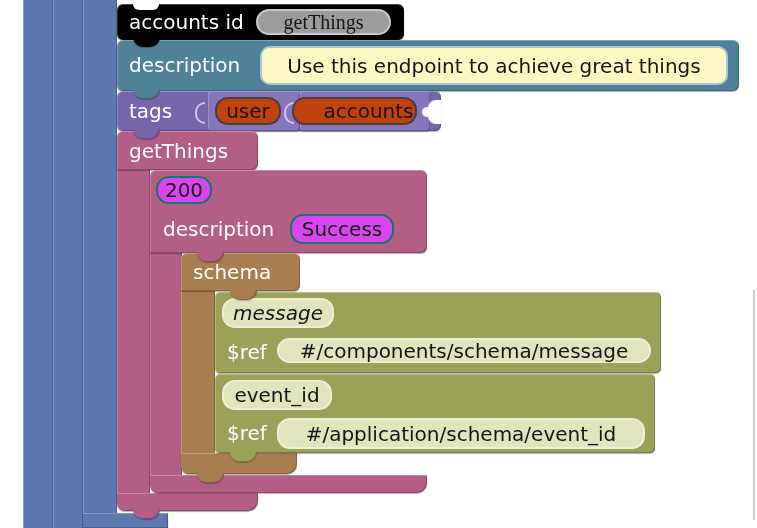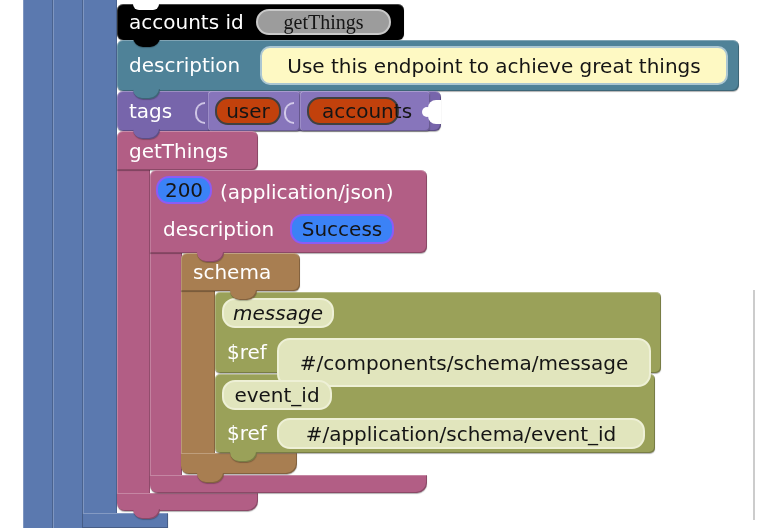--- a/index.html
+++ b/index.html
@@ -43,21 +43,21 @@
   .c-black{background:#000000;}
   .c-teal{background:#4f8298;}
   .c-purple{background:#7765ab;}
   .c-purple2{background:#8775bb;}
   .c-pink{background:#b25e85;}
   .c-brown{background:#a87e51;}
   .c-olive{background:#9aa159;}
   .f-gray{background:#9c9c9c;border:2px solid #c9c9c9;}
   .f-teal{background:#fef9c3;border:2px solid #aac6d2;}
   .f-purple{background:#c2410c;border:2px solid #404040;}
-  .f-pink{background:#3b82f6;border:2px solid #8b5cf6;}
+  .f-pink{background:#d946ef;border:2px solid #0f766e;}
   .f-olive{background:#e1e5bd;border:2px solid #eef0d6;}
   .connector{
     position:absolute;width:8px;height:18px;border:2px solid rgba(235,230,248,.75);
     border-right:none;border-radius:10px 0 0 10px;z-index:5;
   }
   #value-socket{position:absolute;z-index:5;}
   #scroll-line{position:absolute;left:753px;top:290px;width:2px;height:230px;background:#cccccc;z-index:1;}
 </style>
 </head>
 <body>
@@ -81,54 +81,53 @@
 <div class="tab c-teal" style="left:133px;top:89px;"></div>
 
 <div class="block c-purple" style="left:117px;top:91px;width:324px;height:40px;">
   <div class="lbl" style="left:12px;top:6px;">tags</div>
 </div>
 <div class="block c-purple2" style="left:208px;top:91px;width:92px;height:40px;border-radius:4px;"></div>
 <div class="block c-purple2" style="left:300px;top:91px;width:130px;height:40px;border-radius:4px;"></div>
 <div class="connector" style="left:195px;top:102px;"></div>
 <div class="connector" style="left:284px;top:102px;"></div>
 <div class="field f-purple" style="left:215px;top:97px;width:66px;height:28px;">user</div>
-<div class="field f-purple" style="left:307px;top:97px;width:92px;height:28px;padding-left:28px;">accounts</div>
+<div class="field f-purple" style="left:292px;top:97px;width:125px;height:28px;padding-left:28px;">accounts</div>
 <div id="value-socket" style="left:428px;top:100px;width:13px;height:24px;background:#fff;border-radius:8px 0 0 8px;"></div>
 <div style="position:absolute;left:422px;top:107px;width:10px;height:10px;background:#fff;border-radius:50%;z-index:5;"></div>
 <div class="tab c-purple" style="left:133px;top:129px;"></div>
 
 <div class="block c-pink hdr" style="left:117px;top:131px;width:141px;height:39px;">
   <div class="lbl" style="left:12px;top:6px;">getThings</div>
 </div>
 <div class="spine c-pink" style="left:117px;top:168px;width:33px;height:327px;"></div>
 <div class="bar c-pink" style="left:117px;top:493px;width:141px;height:18px;"></div>
 <div class="tab c-pink" style="left:133px;top:509px;"></div>
 
 <div class="block c-pink hdr" style="left:150px;top:170px;width:277px;height:83px;">
-  <div class="lbl" style="left:70px;top:8px;">(application/json)</div>
   <div class="lbl" style="left:13px;top:45px;">description</div>
 </div>
 <div class="field f-pink" style="left:156px;top:176px;width:56px;height:28px;">200</div>
 <div class="field f-pink" style="left:290px;top:214px;width:104px;height:30px;">Success</div>
 <div class="spine c-pink" style="left:150px;top:251px;width:32px;height:226px;"></div>
 <div class="bar c-pink" style="left:150px;top:475px;width:277px;height:18px;"></div>
 
 <div class="block c-brown hdr" style="left:181px;top:253px;width:119px;height:38px;">
   <div class="lbl" style="left:12px;top:5px;">schema</div>
 </div>
 <div class="tab c-pink" style="left:197px;top:252px;"></div>
 <div class="spine c-brown" style="left:181px;top:289px;width:34px;height:166px;"></div>
 <div class="bar c-brown" style="left:181px;top:453px;width:116px;height:21px;"></div>
 
 <div class="block c-olive" style="left:215px;top:292px;width:446px;height:81px;border-radius:5px;">
   <div class="lbl" style="left:12px;top:46px;">$ref</div>
 </div>
 <div class="tab c-brown" style="left:230px;top:290px;"></div>
 <div class="field f-olive" style="left:222px;top:298px;width:112px;height:30px;font-style:italic;">message</div>
-<div class="field f-olive" style="left:277px;top:338px;width:374px;height:49px;">#/components/schema/message</div>
+<div class="field f-olive" style="left:277px;top:338px;width:374px;height:25px;">#/components/schema/message</div>
 
 <div class="block c-olive" style="left:215px;top:374px;width:440px;height:79px;border-radius:5px;">
   <div class="lbl" style="left:12px;top:45px;">$ref</div>
 </div>
 <div class="field f-olive" style="left:222px;top:380px;width:110px;height:30px;">event_id</div>
 <div class="field f-olive" style="left:277px;top:418px;width:368px;height:31px;">#/application/schema/event_id</div>
 <div class="tab c-olive" style="left:230px;top:452px;"></div>
 
 <div class="tab c-brown" style="left:197px;top:473px;z-index:7;"></div>
 

